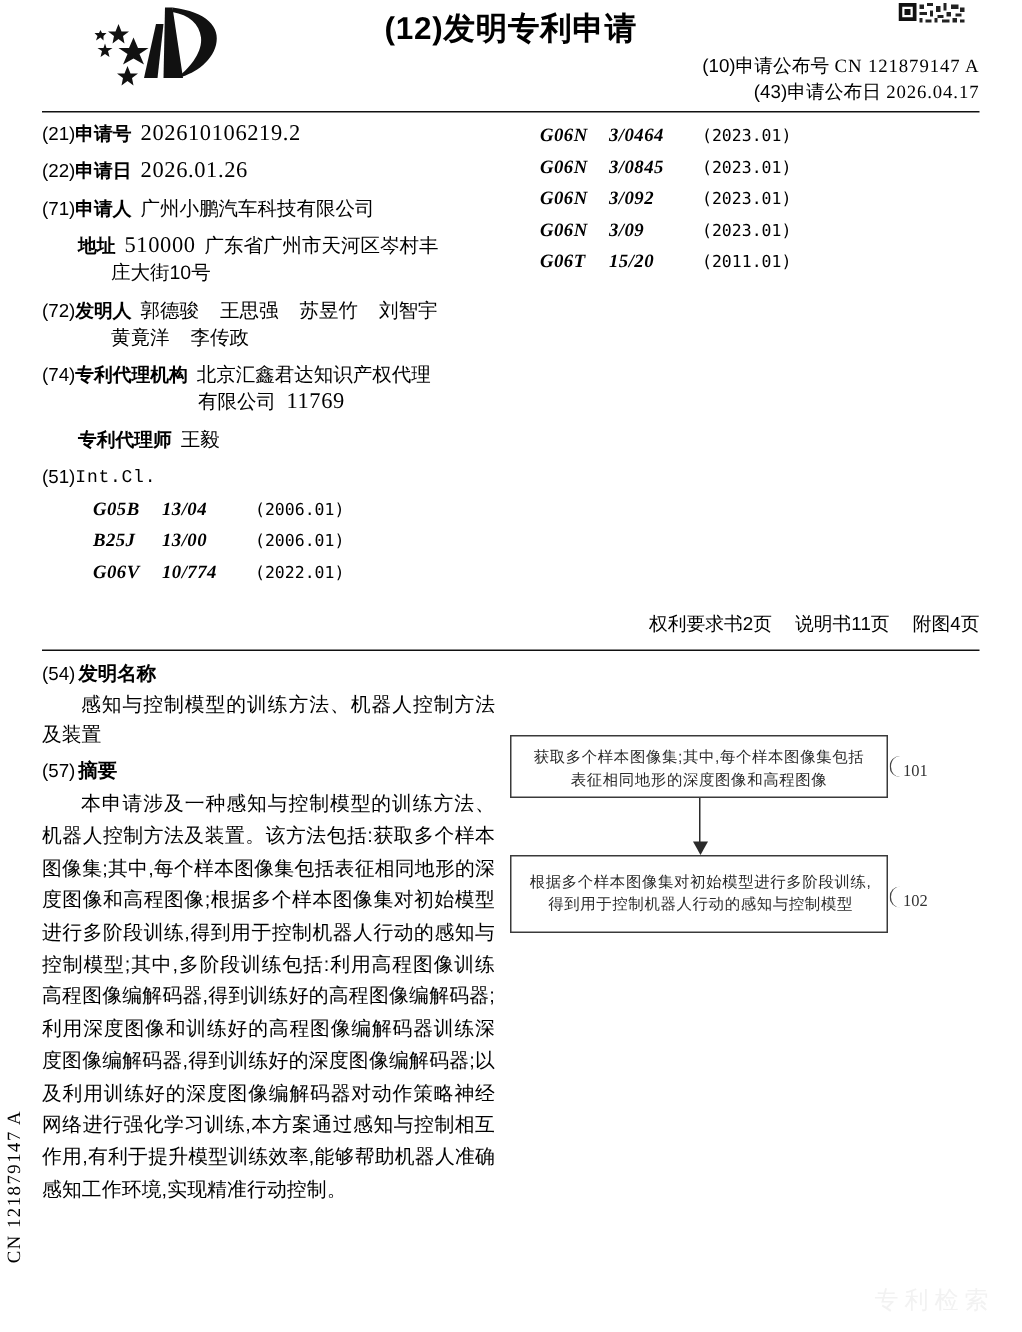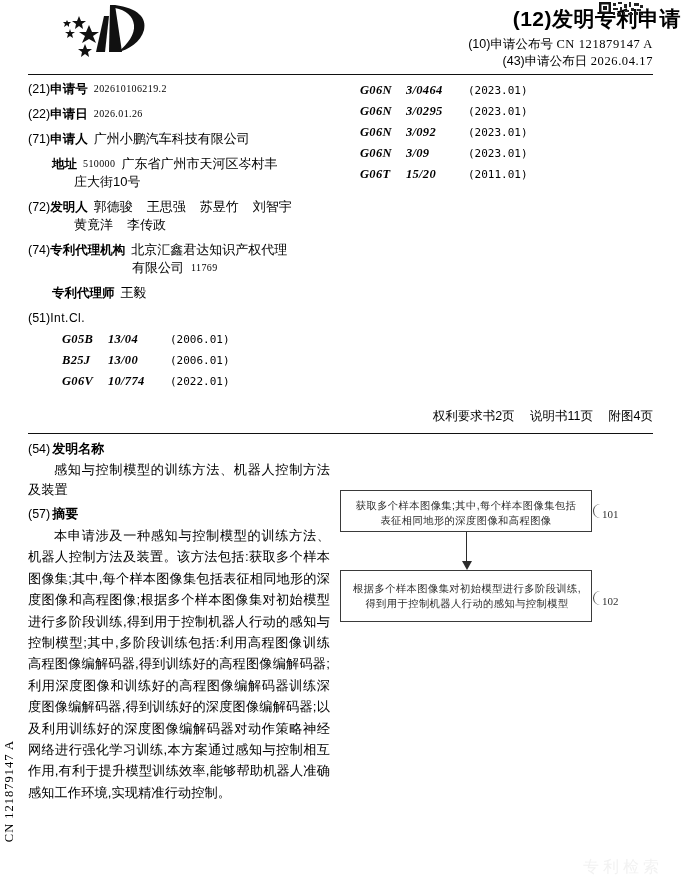--- a/index.html
+++ b/index.html
@@ -29,21 +29,21 @@
     left: 52px;
     top: 2px;
     width: 110px;
     height: 58px;
   }
   .doc-title {
     position: absolute;
     left: 0;
     right: 0;
     top: 5px;
-    text-align: right;
+    text-align: center;
     font-family: "Liberation Sans", "DejaVu Sans", sans-serif;
     font-size: 21px;
     font-weight: 600;
     letter-spacing: 0.5px;
   }
   .qr {
     position: absolute;
     right: 36px;
     top: 2px;
     width: 46px;
@@ -118,21 +118,21 @@
   .lbl {
     font-family: "Liberation Sans", "DejaVu Sans", sans-serif;
     font-weight: 700;
     font-size: 12.5px;
     white-space: nowrap;
     flex: 0 0 auto;
     margin-right: 6px;
   }
   .val {
     font-family: "Liberation Serif", "DejaVu Serif", serif;
-    font-size: 10px;
+    font-size: 15px;
     letter-spacing: 0.4px;
   }
   .val-cjk {
     font-family: "Liberation Sans", "DejaVu Sans", sans-serif;
     font-size: 13px;
   }
   .indent-1 { padding-left: 24px; }
   .indent-2 { padding-left: 46px; }
 
   .inventors {
@@ -140,21 +140,21 @@
     flex-wrap: wrap;
   }
   .inventors span {
     margin-right: 14px;
     font-family: "Liberation Sans", "DejaVu Sans", sans-serif;
     font-size: 13px;
     white-space: nowrap;
   }
 
   .ipc-head {
-    font-family: Liberation Sans, sans-serif;
+    font-family: Liberation Mono, monospace;
     font-size: 12px;
     letter-spacing: 0.5px;
   }
   .ipc-row {
     font-family: "Liberation Serif", "DejaVu Serif", serif;
     font-style: italic;
     font-weight: 600;
     font-size: 12.5px;
     line-height: 20px;
     white-space: nowrap;
@@ -457,21 +457,21 @@
         </div>
       </div>
     </div>
 
     <div class="col-right">
       <div class="ipc-list-right">
         <div class="ipc-row">
           <span class="ipc-cls">G06N</span><span class="ipc-num">3/0464</span><span class="ed">(2023.01)</span>
         </div>
         <div class="ipc-row">
-          <span class="ipc-cls">G06N</span><span class="ipc-num">3/0295</span><span class="ed">(2023.01)</span>
+          <span class="ipc-cls">G06N</span><span class="ipc-num">3/0845</span><span class="ed">(2023.01)</span>
         </div>
         <div class="ipc-row">
           <span class="ipc-cls">G06N</span><span class="ipc-num">3/092</span><span class="ed">(2023.01)</span>
         </div>
         <div class="ipc-row">
           <span class="ipc-cls">G06N</span><span class="ipc-num">3/09</span><span class="ed">(2023.01)</span>
         </div>
         <div class="ipc-row">
           <span class="ipc-cls">G06T</span><span class="ipc-num">15/20</span><span class="ed">(2011.01)</span>
         </div>

